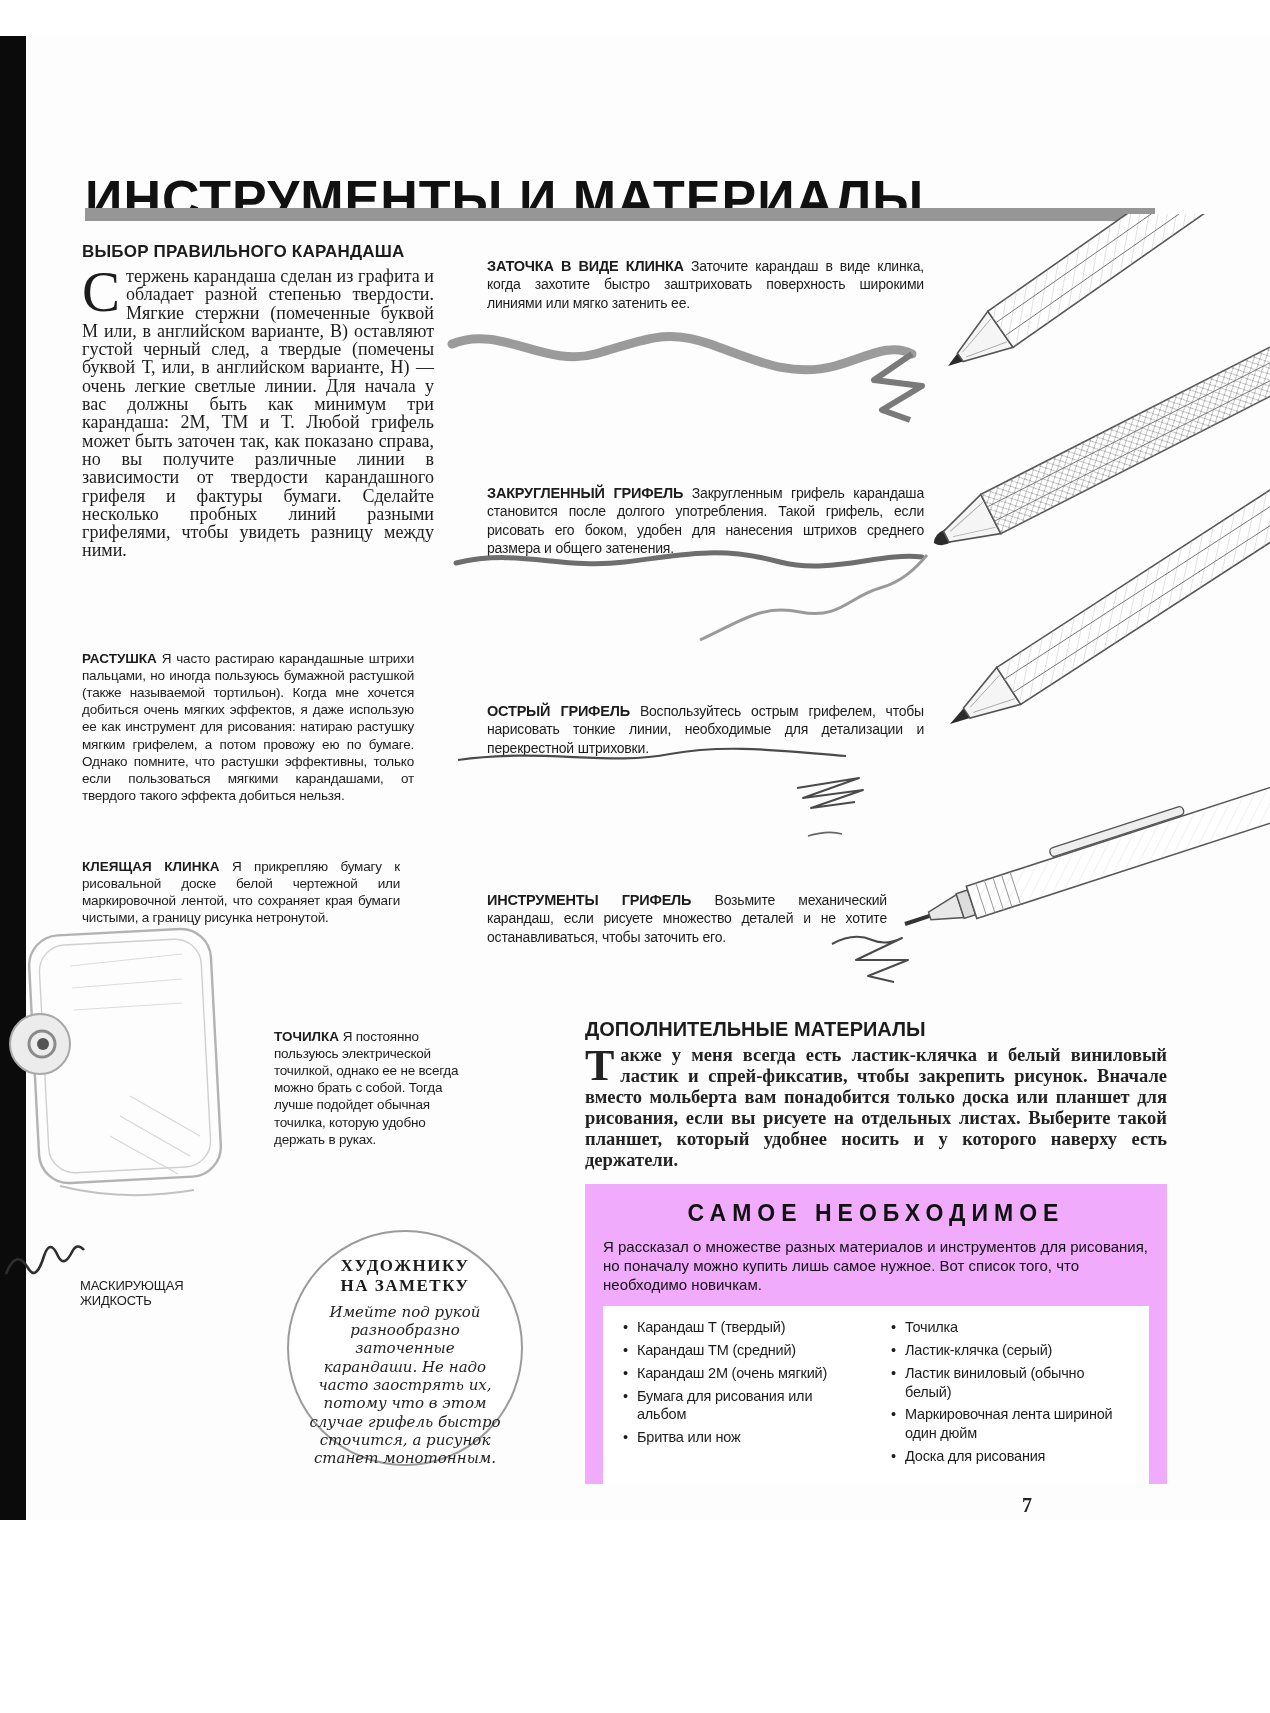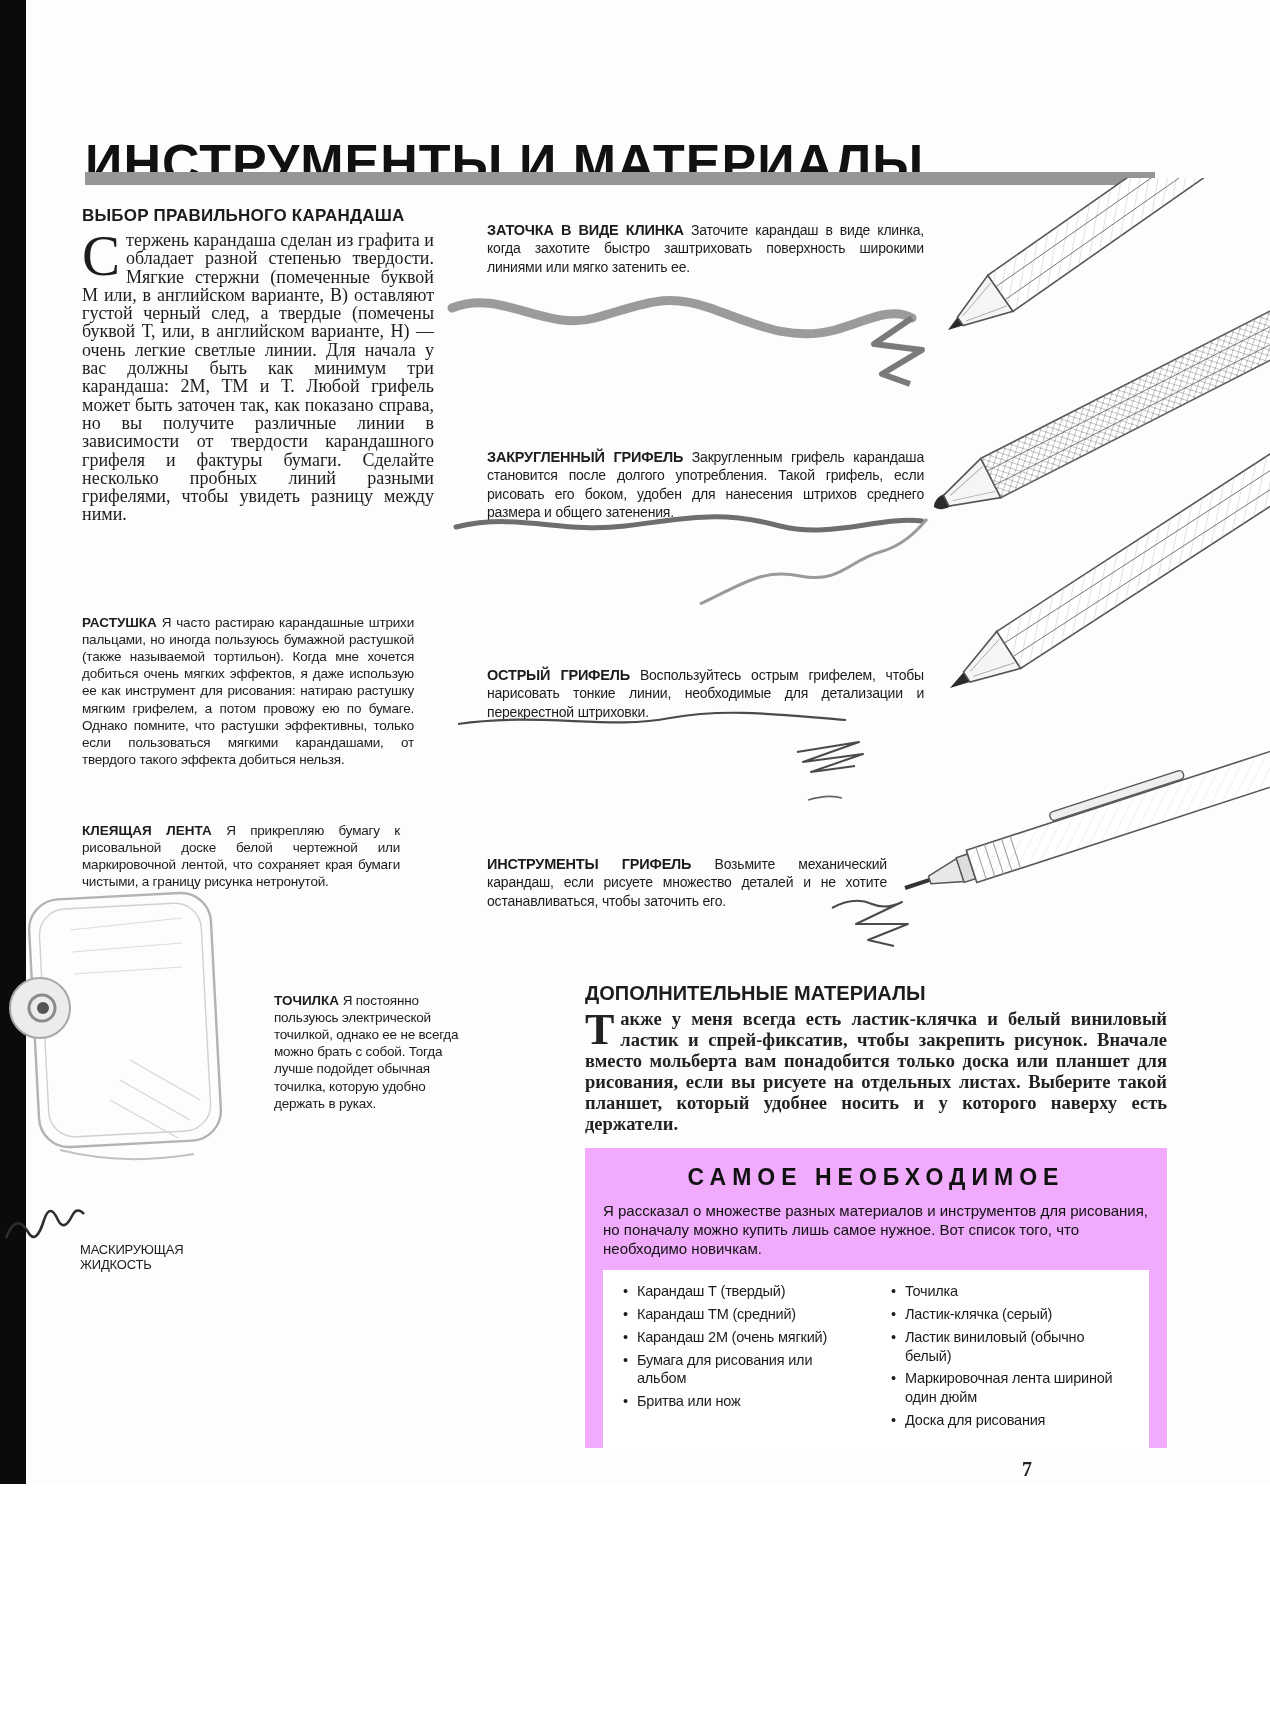--- a/index.html
+++ b/index.html
@@ -3,20 +3,21 @@
 <meta charset="utf-8">
 <style>
   html,body{margin:0;padding:0;}
   #page{
     position:relative;
     width:1270px;height:1484px;
     background:#fdfdfd;
     overflow:hidden;
     font-family:"Liberation Sans",sans-serif;
     color:#1c1c1c;
+    margin-top:36px;
   }
   .abs{position:absolute;}
 
   
   .edge-left{left:0;top:0;width:26px;height:1608px;background:#0b0b0b;}
   .edge-bottom{left:0;top:1576px;width:1253px;height:32px;background:#0b0b0b;}
 
   
   .page-title{
     left:85px;top:98px;width:1100px;
@@ -113,21 +114,21 @@
   <div class="abs pc-body">
     <span class="dropcap">С</span><span>тержень карандаша сделан из графита и обладает разной степенью твердости. Мягкие стержни (помеченные буквой М или, в английском варианте, В) оставляют густой черный след, а твердые (помечены буквой Т, или, в английском варианте, Н) — очень легкие светлые линии. Для начала у вас должны быть как минимум три карандаша: 2М, ТМ и Т. Любой грифель может быть заточен так, как показано справа, но вы получите различные линии в зависимости от твердости карандашного грифеля и фактуры бумаги. Сделайте несколько пробных линий разными грифелями, чтобы увидеть разницу между ними.</span>
   </div>
 
   <p class="abs sidenote note-rastushka">
     <b>РАСТУШКА</b>
     <span>Я часто растираю карандашные штрихи пальцами, но иногда пользуюсь бумажной растушкой (также называемой тортильон). Когда мне хочется добиться очень мягких эффектов, я даже использую ее как инструмент для рисования: натираю растушку мягким грифелем, а потом провожу ею по бумаге. Однако помните, что растушки эффективны, только если пользоваться мягкими карандашами, от твердого такого эффекта добиться нельзя.</span>
   </p>
 
   <p class="abs sidenote note-tape">
-    <b>КЛЕЯЩАЯ ЛЕНТА</b>
+    <b>КЛЕЯЩАЯ КЛИНКА</b>
     <span>Я прикрепляю бумагу к рисовальной доске белой чертежной или маркировочной лентой, что сохраняет края бумаги чистыми, а границу рисунка нетронутой.</span>
   </p>
 
   <p class="abs sidenote note-sharpener">
     <b>ТОЧИЛКА</b>
     <span>Я постоянно пользуюсь электрической точилкой, однако ее не всегда можно брать с собой. Тогда лучше подойдет обычная точилка, которую удобно держать в руках.</span>
   </p>
 
   <div class="abs sidenote note-masking">
     <p class="masking-head">МАСКИРУЮЩАЯ ЖИДКОСТЬ</p>
@@ -252,17 +253,21 @@
           <li>Точилка</li>
           <li>Ластик-клячка (серый)</li>
           <li>Ластик виниловый (обычно белый)</li>
           <li>Маркировочная лента шириной один дюйм</li>
           <li>Доска для рисования</li>
         </ul>
       </div>
     </div>
   </div>
 
+  <div class="abs artist-circle">
+    <div class="ac-title">ХУДОЖНИКУ НА ЗАМЕТКУ</div>
+    <div class="ac-text">Имейте под рукой разнообразно заточенные карандаши. Не надо часто заострять их, потому что в этом случае грифель быстро сточится, а рисунок станет монотонным.</div>
+  </div>
 
   <div class="abs pageno">7</div>
   <div class="abs pageno-bar"></div>
 
 </div>
 
 </body></html>

